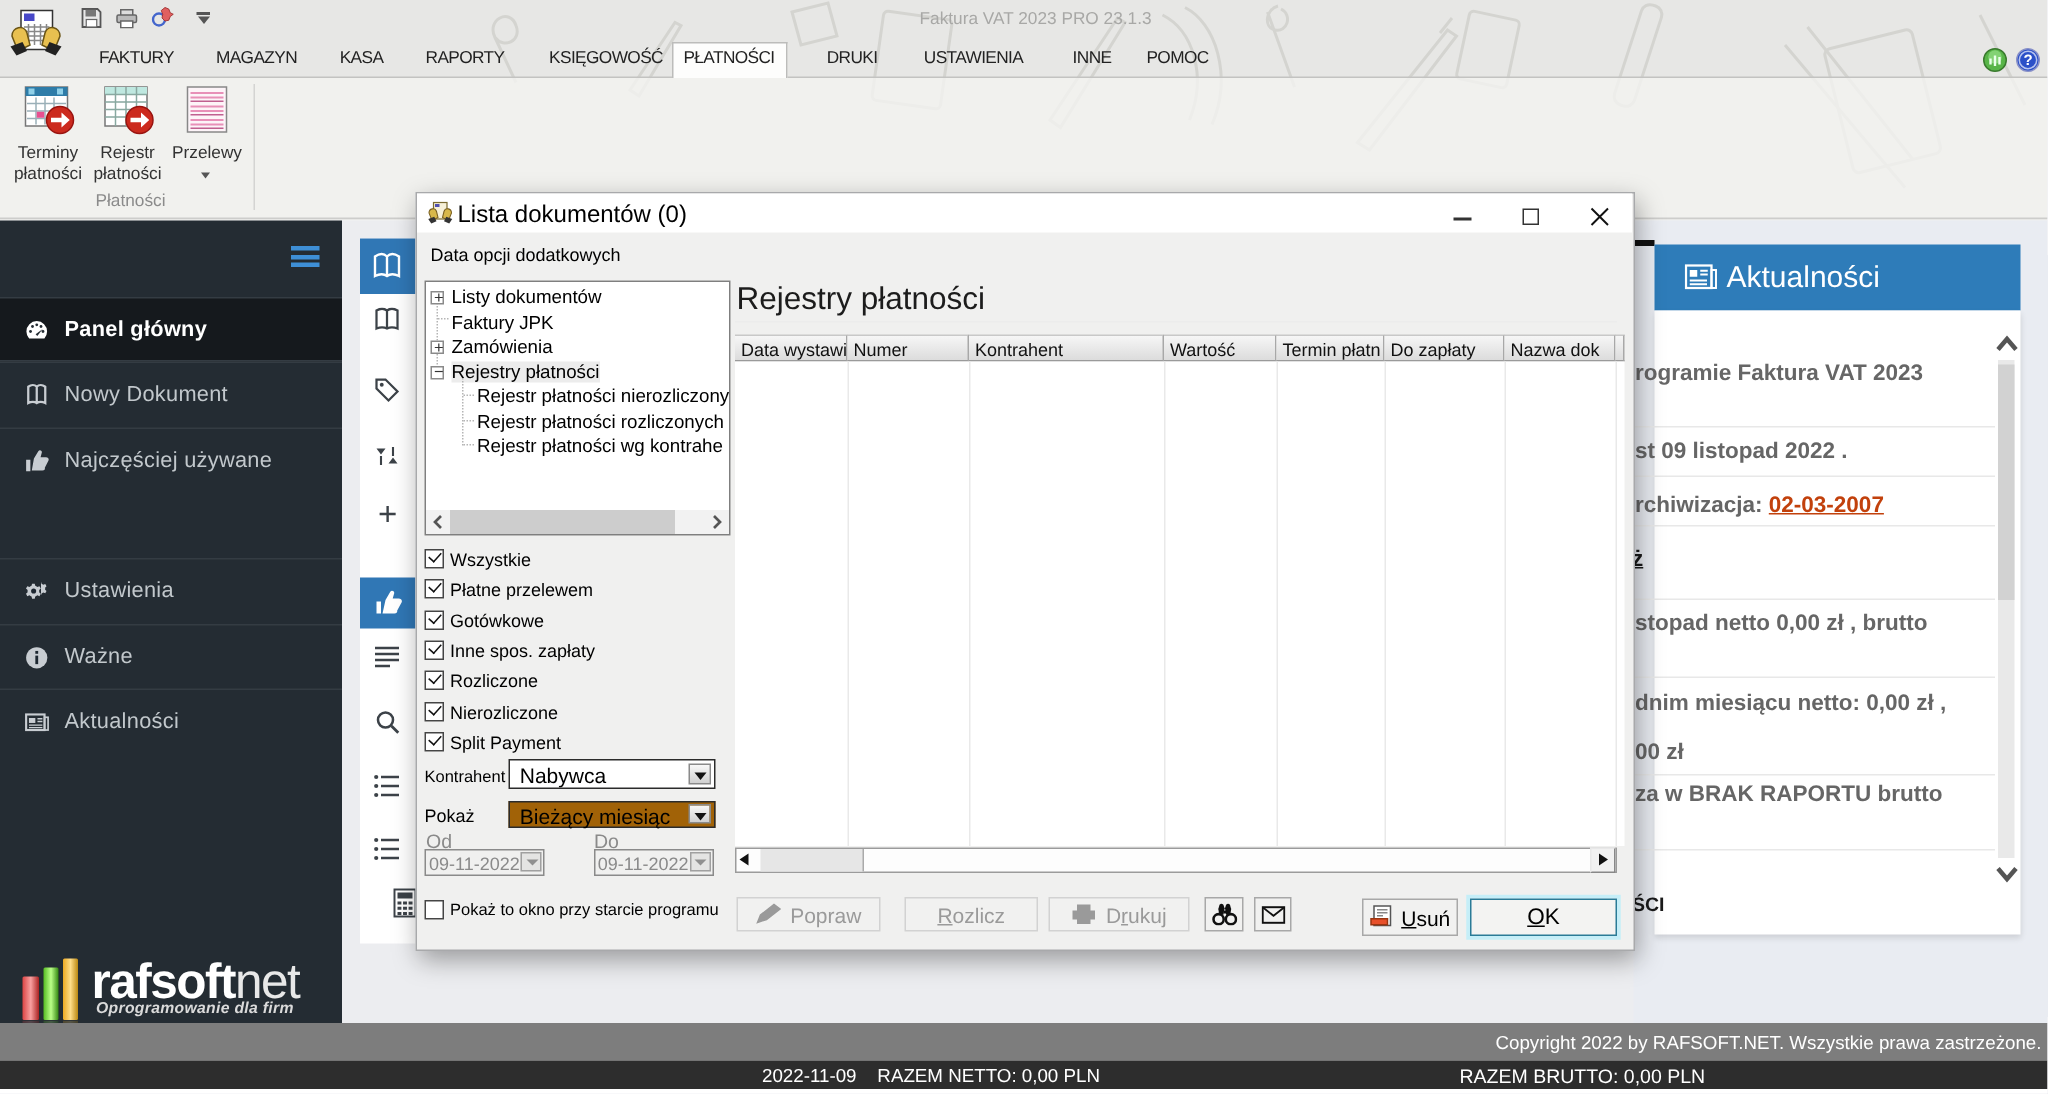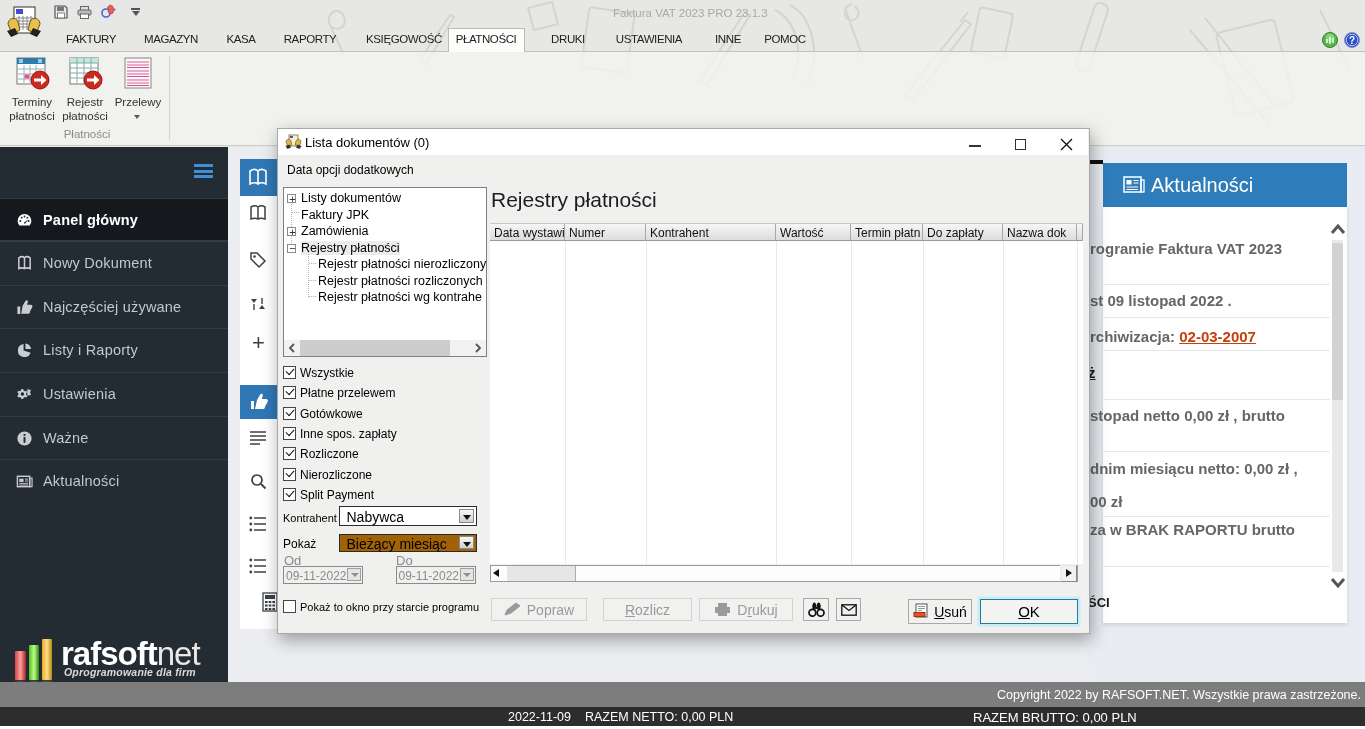--- a/index.html
+++ b/index.html
@@ -274,27 +274,20 @@
     <svg viewBox="0 0 18 18">
         <path d="M3 3 c2 -1.5 4.5 -1.5 6 0 c1.5 -1.5 4 -1.5 6 0 v11.5 c-2 -1 -4.5 -1 -6 0 c-1.5 -1 -4 -1 -6 0 z M9 3 v11.5" fill="none" stroke="#c8cdd2" stroke-width="1.6"></path>
       </svg>
     <span>Nowy Dokument</span>
   </div>
   <div class="mi" style="top:137.7px;">
     <svg viewBox="0 0 18 18">
         <path d="M1.5 8 h3 v8 h-3 z M5.5 15.5 h7.5 c1.5 0 2 -1 1.7 -2 l2.6 -5 c0.6 -1.4 -0.4 -2.4 -1.8 -2.4 h-3.8 l0.9 -3.2 c0.4 -1.5 -1.7 -2.4 -2.5 -1 l-3.1 5.2 z" fill="#c8cdd2"></path>
       </svg>
     <span>Najczęściej używane</span>
-  </div>
-  <div class="mi" style="top:181.3px;">
-    <svg viewBox="0 0 18 18">
-        <path d="M8 2 a7 7 0 1 0 7.5 9.5 l-7.5 -2.5 z" fill="#c8cdd2"></path>
-        <path d="M10 1.5 a7 7 0 0 1 6 6 l-6 0 z" fill="#c8cdd2"></path>
-      </svg>
-    <span>Listy i Raporty</span>
   </div>
   <div class="mi" style="top:224.9px;">
     <svg viewBox="0 0 18 18">
         <path d="M6.5 1 l0.5 2 a4.5 4.5 0 0 1 1.8 1 l2 -0.7 l1.2 2.1 l-1.5 1.4 a4.8 4.8 0 0 1 0 2 l1.5 1.4 l-1.2 2.1 l-2 -0.7 a4.5 4.5 0 0 1 -1.8 1 l-0.5 2 h-2.4 l-0.5 -2 a4.5 4.5 0 0 1 -1.8 -1 l-2 0.7 l-1.2 -2.1 l1.5 -1.4 a4.8 4.8 0 0 1 0 -2 l-1.5 -1.4 l1.2 -2.1 l2 0.7 a4.5 4.5 0 0 1 1.8 -1 l0.5 -2 z" fill="#c8cdd2" transform="translate(2.5,2.5) scale(0.78)"></path>
         <circle cx="6.8" cy="8.5" r="1.8" fill="#1d2731"></circle>
         <path d="M12 2 l0.4 1.4 a3 3 0 0 1 1.2 0.7 l1.4 -0.5 l0.9 1.5 l-1 1 a3.4 3.4 0 0 1 0 1.4 l1 1 l-0.9 1.5 l-1.4 -0.5 a3 3 0 0 1 -1.2 0.7 l-0.4 1.4" fill="#c8cdd2"></path>
       </svg>
     <span>Ustawienia</span>
   </div>
   <div class="mi" style="top:268.5px;">
@@ -367,21 +360,21 @@
 
   <div class="abs" style="left:0;top:0;width:810px;height:26px;background:#fff;"></div>
   <svg class="abs" style="left:7px;top:5px;" width="17" height="16" viewBox="0 0 17 16">
     <rect x="4" y="1" width="9" height="11" fill="#f6f0d8" stroke="#7a6a30" stroke-width="0.8"></rect>
     <rect x="5" y="2" width="3" height="2" fill="#5050b0"></rect>
     <path d="M1 8 c0 -3 4 -4 5 -1 l1 4 l-4 2 z" fill="#d8b84a" stroke="#7a6020" stroke-width="0.7"></path>
     <path d="M16 8 c0 -3 -4 -4 -5 -1 l-1 4 l4 2 z" fill="#d8b84a" stroke="#7a6020" stroke-width="0.7"></path>
     <path d="M0.5 12 l4 -1.5 l1.5 3 l-3.5 1.5 z" fill="#333"></path>
     <path d="M16.5 12 l-4 -1.5 l-1.5 3 l3.5 1.5 z" fill="#333"></path>
   </svg>
-  <div class="abs nw" style="left:27px;top:6px;font-size:13px;color:#000;">Lista dokumentów (0)</div>
+  <div class="abs nw" style="left:27px;top:6px;font-size:16px;color:#000;">Lista dokumentów (0)</div>
   <div class="abs" style="left:691px;top:16px;width:12px;height:1.5px;background:#333;"></div>
   <div class="abs" style="left:737px;top:10px;width:11px;height:11px;border:1.2px solid #333;"></div>
   <svg class="abs" style="left:782px;top:9px;" width="13" height="13" viewBox="0 0 13 13">
       <path d="M1 1 L12 12 M12 1 L1 12" stroke="#111" stroke-width="1.3"></path>
     </svg>
 
   <div class="abs nw" style="left:9px;top:34px;font-size:12px;color:#000;">Data opcji dodatkowych</div>
 
   <div class="abs" style="left:5px;top:58px;width:204px;height:170px;background:#fff;border:1px solid #7f7f7f;overflow:hidden;">
     <div class="abs nw ti" style="left:17px;top:3px;">Listy dokumentów</div>

